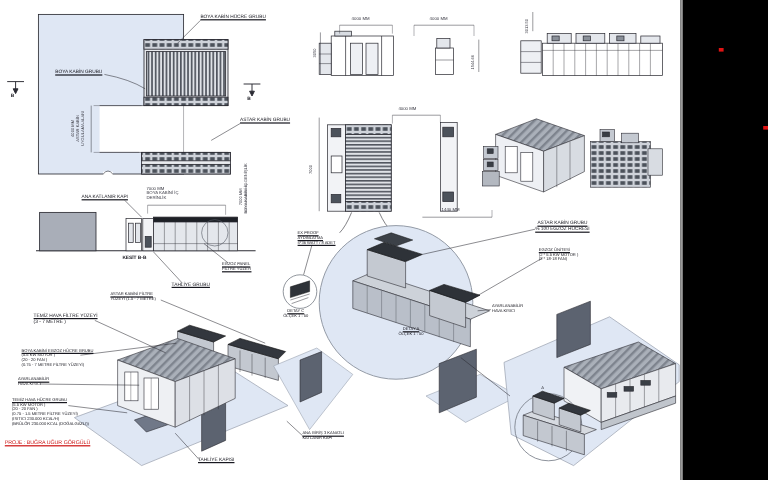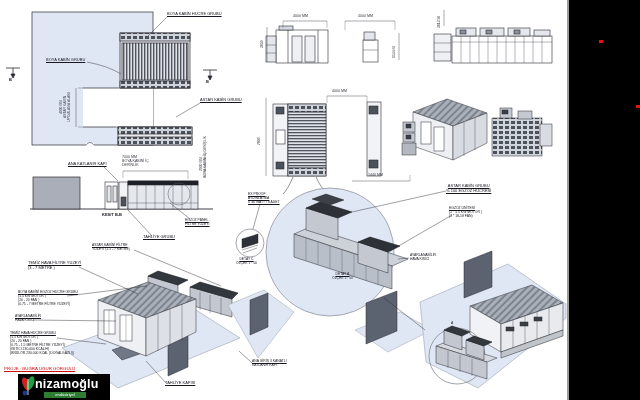--- a/index.html
+++ b/index.html
@@ -408,29 +408,19 @@
     <div>(BRÜLÖR 230.000 KCAL (DOĞALGAZLI))</div>
   </div>
   <div class="t u" style="left:165px;top:381px;">TAHLİYE KAPISI</div>
   <div class="t tiny" style="left:252px;top:359px;">
     <div class="ul">ANA GİRİŞ 3 KANATLI</div>
       <div>KATLANIR KAPI</div>
   </div>
 
   <div class="proje">PROJE : BUĞRA UĞUR GÖRGÜLÜ</div>
 
-  <div id="logo">
-    <svg width="18" height="24" style="position:absolute;left:1px;top:1px;" viewBox="0 0 18 24">
-      <ellipse cx="7" cy="9" rx="3.2" ry="7" fill="#d42020" transform="rotate(-22 7 9)"></ellipse>
-      <ellipse cx="11.5" cy="8" rx="3.4" ry="7" fill="#1e9e3e" transform="rotate(20 11.5 8)"></ellipse>
-      <circle cx="6" cy="18" r="2.4" fill="#1b3a8c"></circle>
-      <path d="M9,4 L9,20" stroke="#fff" stroke-width="0.8"></path>
-    </svg>
-    <div class="name">nizamoğlu</div>
-    <div class="tagbar">endüstriyel</div>
-  </div>
 
   <div id="black-strip">
     <div class="reddot" style="left:30px;top:40px;width:4px;height:3px;"></div>
     <div class="reddot" style="left:67px;top:105px;width:4px;height:3px;"></div>
   </div>
 
 </div>
 
 </body></html>

